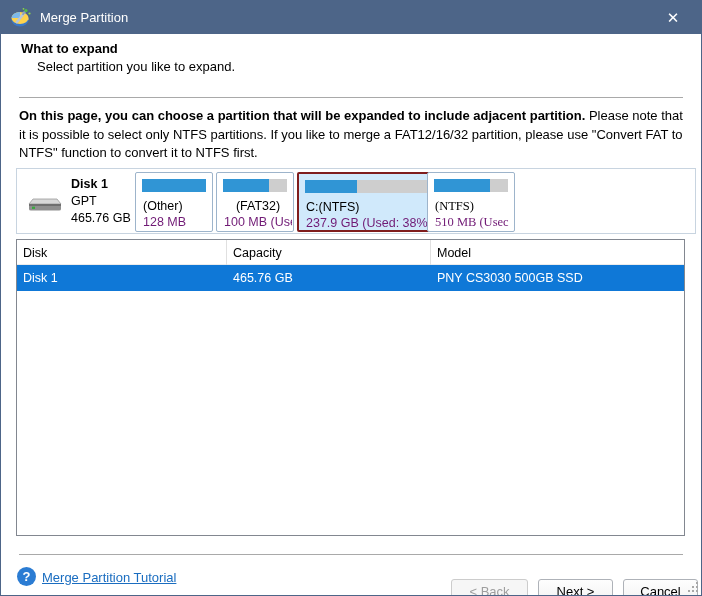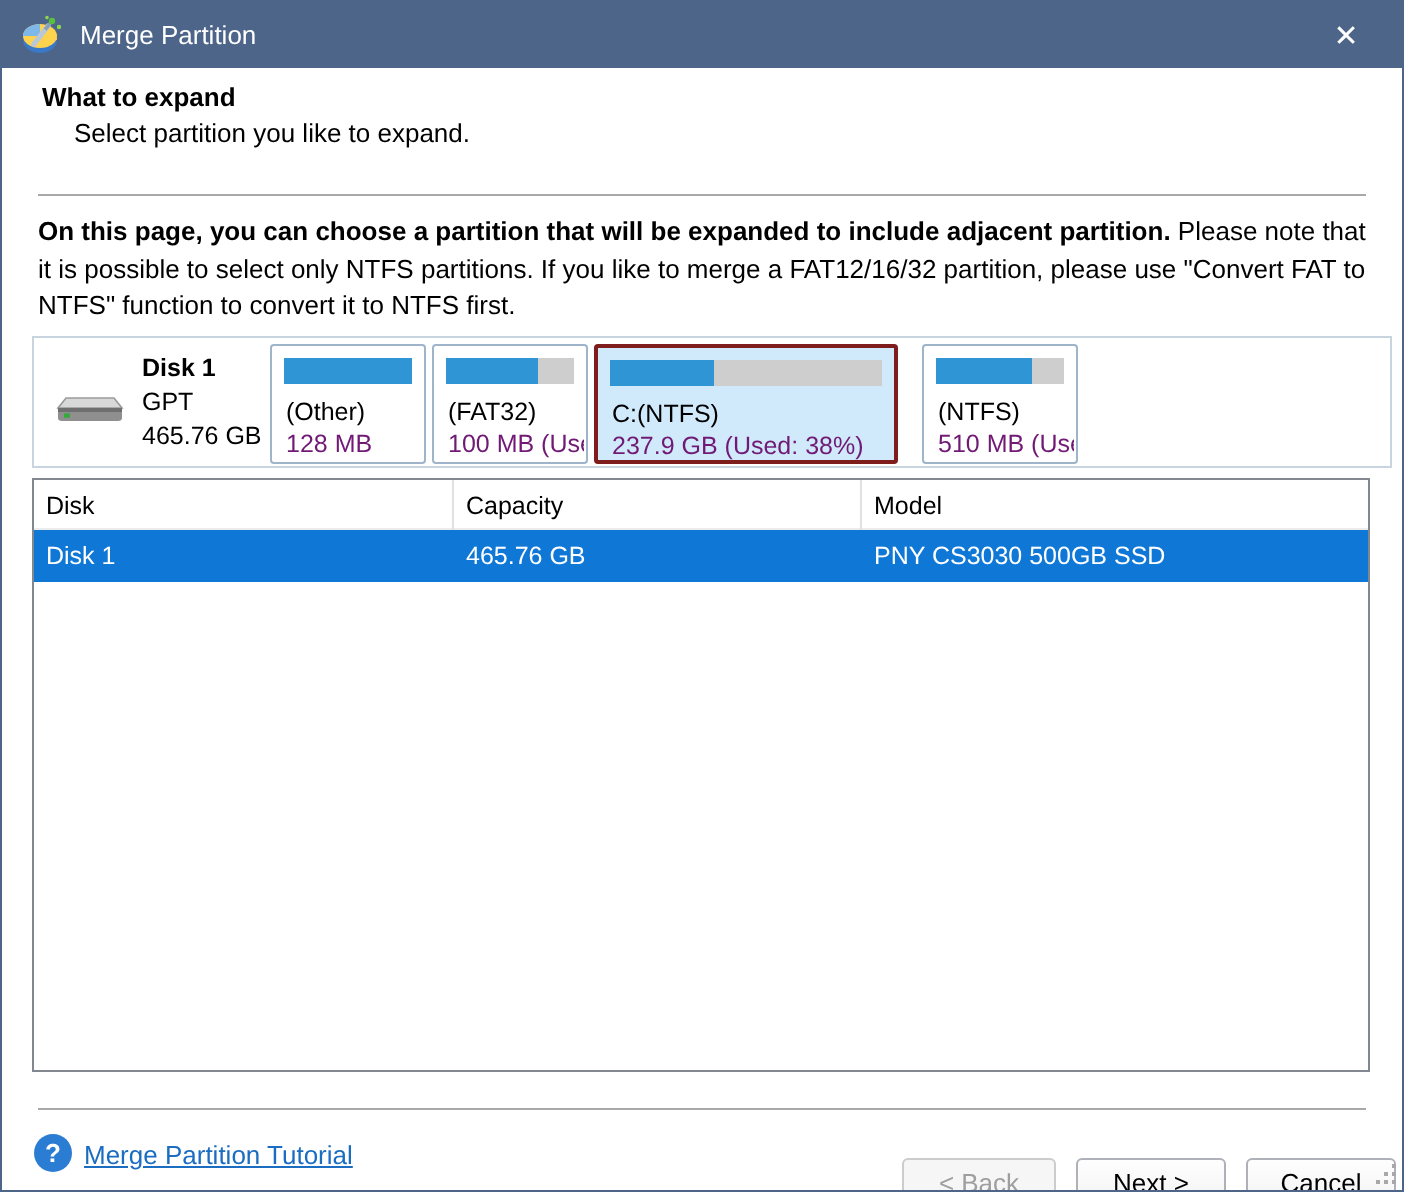--- a/index.html
+++ b/index.html
@@ -39,23 +39,23 @@
   .disk-info { position:absolute; left:8px; top:4px; width:110px; height:56px; }
   .disk-icon { position:absolute; left:2px; top:18px; }
   .disk-text { position:absolute; left:46px; top:3px; font-size:12.5px; line-height:17px; color:#000; }
   .disk-text .dname { font-weight:bold; }
   .pblock {
     position:absolute; top:3px; height:60px; background:#fff;
     border:1px solid #9db4cb; border-radius:2px;
   }
   .pblock.selected { background:#d0e9fb; border:2px solid #7f1d1d; }
   .pb0 { left:118px; width:78px; }
-  .pb1 { left:199px; width:78px; }
+  .pb1 { left:199px; width:78px;text-align:center; }
   .pb2 { left:280px; width:152px; }
-  .pb3 { left:444px; width:78px; }
+  .pb3 { left:410px; width:88px;font-family:Liberation Serif, serif; }
   .pb4 { left:516px; width:145px; }
   .pbar {
     position:absolute; left:6px; right:6px; top:6px; height:13px;
     background:#cecece; overflow:hidden;
   }
   .pbar .fill { height:100%; background:#3095d5; }
   .pname { position:absolute; left:7px; top:26px; font-size:12.5px; color:#000; white-space:nowrap; overflow:hidden; right:1px; }
   .psize { position:absolute; left:7px; top:42px; font-size:12.5px; color:#701a75; white-space:nowrap; overflow:hidden; right:1px; }
   
   .disk-table {

